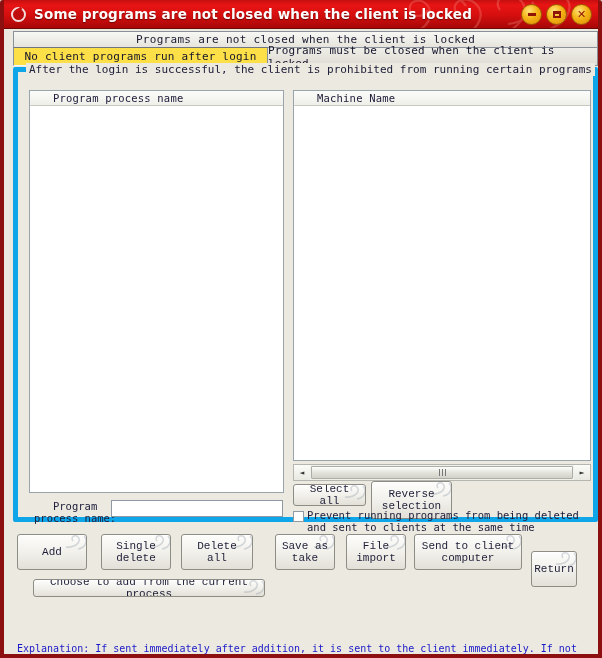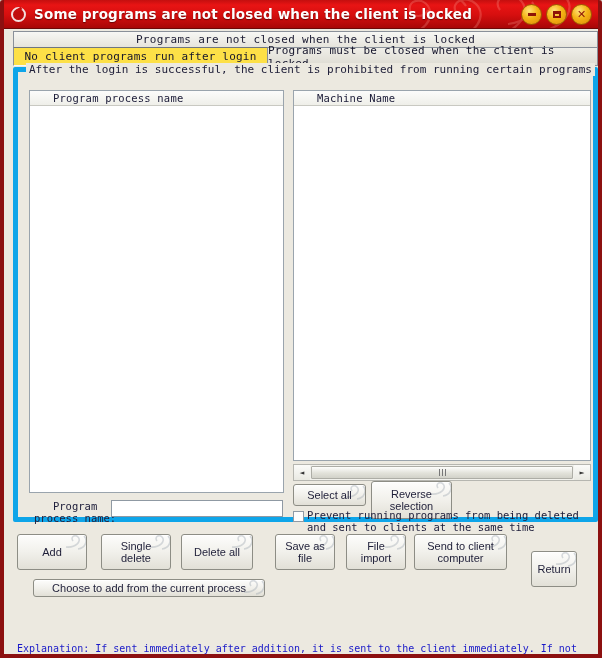--- a/index.html
+++ b/index.html
@@ -213,21 +213,21 @@
   .grip i { display: block; width: 1px; height: 7px; background: #777; }
 
   
   .btn {
     position: relative;
     box-sizing: border-box;
     border: 1px solid #8d8d85;
     border-radius: 3px;
     background: linear-gradient(180deg,#fdfdfc 0%, #f2f1ec 48%, #e2e0d7 100%);
     color: #1e1e38;
-    font-family: Liberation Sans, sans-serif;
+    font-family: Liberation Mono, monospace;
     font-size: 11px;
     line-height: 12px;
     display: flex;
     align-items: center;
     justify-content: center;
     text-align: center;
     cursor: pointer;
     overflow: hidden;
     box-shadow: inset 0 1px 0 #ffffff;
   }
@@ -292,21 +292,21 @@
     outline: none;
   }
 
   
   .btnrow-1 { position: absolute; left: 0; top: 534px; }
   .b-add     { position: absolute; left: 13px;  top: 0; width: 70px;  height: 36px; }
   .b-single  { position: absolute; left: 97px;  top: 0; width: 70px;  height: 36px; }
   .b-delall  { position: absolute; left: 177px; top: 0; width: 72px;  height: 36px; }
   .b-saveas  { position: absolute; left: 271px; top: 0; width: 60px;  height: 36px; }
   .b-fileimp { position: absolute; left: 342px; top: 0; width: 60px;  height: 36px; }
-  .b-send    { position: absolute; left: 410px; top: 0; width: 93px; height: 36px; }
+  .b-send    { position: absolute; left: 410px; top: 0; width: 108px; height: 36px; }
   .b-return  { position: absolute; left: 527px; top: 17px; width: 46px;  height: 36px; }
 
   .b-choose {
     position: absolute;
     left: 29px; top: 579px;
     width: 232px; height: 18px;
   }
 
   
   .explanation {
@@ -459,21 +459,21 @@
     </div>
 
     <div class="btn b-saveas">
       <svg class="orn" viewBox="0 0 26 20">
         <g fill="none" stroke="#9aa3ad" stroke-width="1.6">
           <path d="M4 15 C 14 16, 20 9, 16 5 C 13 2, 8 5, 11 9"></path>
           <path d="M16 17 C 24 16, 26 8, 22 4"></path>
         </g>
       </svg>
       <span class="cap">Save as
-file</span>
+take</span>
     </div>
 
     <div class="btn b-fileimp">
       <svg class="orn" viewBox="0 0 26 20">
         <g fill="none" stroke="#9aa3ad" stroke-width="1.6">
           <path d="M4 15 C 14 16, 20 9, 16 5 C 13 2, 8 5, 11 9"></path>
           <path d="M16 17 C 24 16, 26 8, 22 4"></path>
         </g>
       </svg>
       <span class="cap">File

